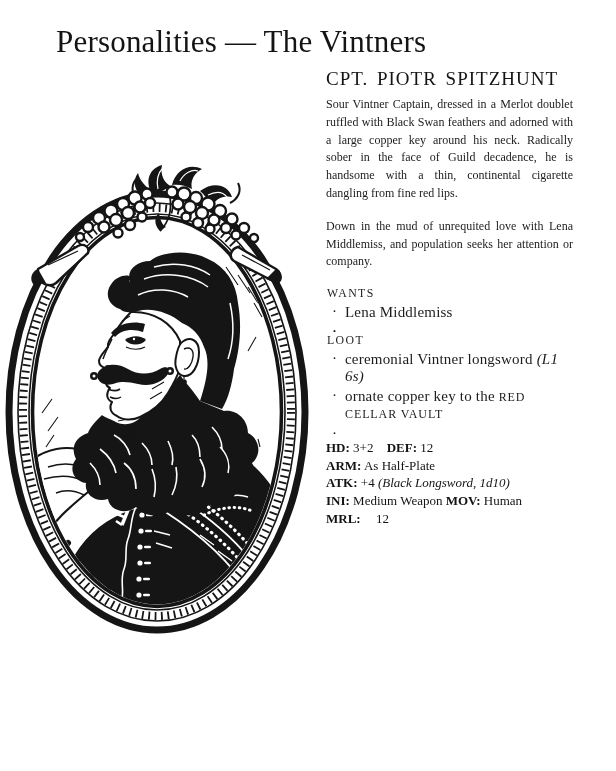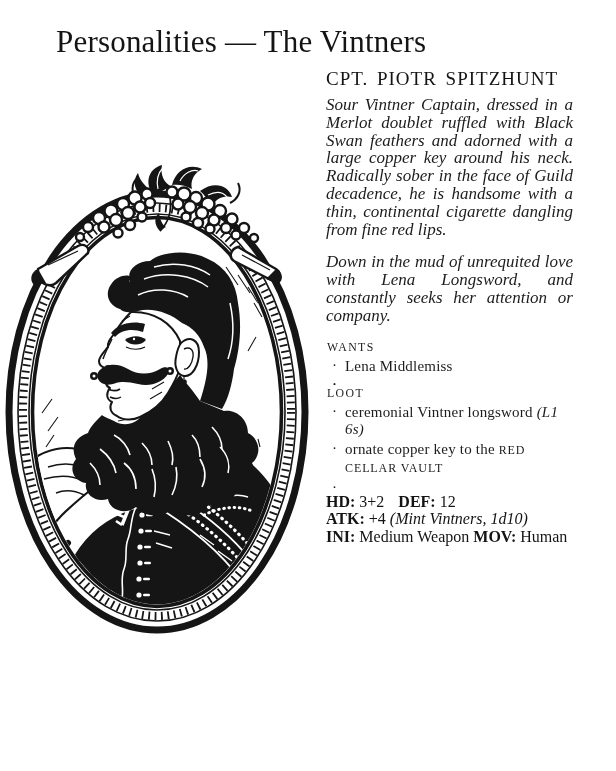--- a/index.html
+++ b/index.html
@@ -13,35 +13,35 @@
     font-size:31px;font-weight:400;letter-spacing:.2px;color:#141414;
     white-space:nowrap;
   }
   .portrait-wrap{position:absolute;left:4px;top:163px;width:312px;height:478px;}
   .right-col{position:absolute;left:326px;top:68px;width:247px;}
   .char-name{
     margin:0 0 6px 0;font-size:19px;font-weight:400;
     letter-spacing:1px;word-spacing:3px;color:#141414;white-space:nowrap;
   }
   .bio{
-    margin:0 0 15px 0;font-size:17px;line-height:17.8px;
-    text-align:justify;color:#1c1c1c;font-style:italic;
+    margin:0 0 15px 0;font-size:12px;line-height:17.8px;
+    text-align:justify;color:#1c1c1c;
   }
   .section-label{
     margin:0 0 3px 1px;font-size:11.8px;font-weight:400;
     letter-spacing:1.4px;color:#1c1c1c;
   }
   .section-label.loot-label{margin-top:12px;}
   .wants-label{margin-top:10px;}
   ul.dotlist{list-style:none;margin:0;padding:0;font-size:15px;line-height:16.8px;color:#1c1c1c;}
   ul.dotlist li{position:relative;padding-left:19px;margin-bottom:3px;letter-spacing:.2px;}
   ul.dotlist .bullet{position:absolute;left:6px;top:-1px;}
   .italic{font-style:italic;}
   .smallcaps{font-size:12px;letter-spacing:.9px;}
-  .stats{margin-top:16px;font-size:16px;line-height:17.6px;color:#141414;}
+  .stats{margin-top:16px;font-size:13px;line-height:17.6px;color:#141414;}
   .stats b{font-weight:700;}
   .gap-left{margin-left:10px;}
   .mov-gap{}
   .mrl-val{margin-left:12px;}
   svg .ink{stroke:#151515;}
 </style>
 </head>
 <body>
 
 <h1 class="page-title">Personalities — The Vintners</h1>
@@ -276,21 +276,21 @@
     <path d="M272,106 C279,109 280,117 274,121 L262,116" fill="#151515"></path>
     <path d="M238,92 L266,107" fill="none" stroke="#151515" stroke-width="1.2"></path>
   </g>
 </svg>
 </div>
 
 <div class="right-col">
   <h2 class="char-name">CPT. PIOTR SPITZHUNT</h2>
 
   <p class="bio">Sour Vintner Captain, dressed in a Merlot doublet ruffled with Black Swan feathers and adorned with a large copper key around his neck. Radically sober in the face of Guild decadence, he is handsome with a thin, continental cigarette dangling from fine red lips.</p>
-  <p class="bio">Down in the mud of unrequited love with Lena Longsword, and constantly seeks her attention or company.</p>
+  <p class="bio">Down in the mud of unrequited love with Lena Middlemiss, and population seeks her attention or company.</p>
 
   <div class="section-label wants-label">WANTS</div>
   <ul class="dotlist">
     <li>
       <span class="bullet">·</span>
       <span>Lena Middlemiss</span>
     </li>
     <li>
       <span class="bullet">·</span>
     </li>
@@ -315,24 +315,32 @@
   </ul>
 
   <div class="stats">
     <div class="stat-line">
       <b>HD:</b>
       <span>3+2</span>
       <b class="gap-left">DEF:</b>
       <span>12</span>
     </div>
     <div class="stat-line">
+      <b>ARM:</b>
+      <span>As Half-Plate</span>
+    </div>
+    <div class="stat-line">
       <b>ATK:</b>
       <span>+4</span>
-      <span class="italic">(Mint Vintners, 1d10)</span>
+      <span class="italic">(Black Longsword, 1d10)</span>
     </div>
     <div class="stat-line">
       <b>INI:</b>
       <span>Medium Weapon</span>
       <b class="mov-gap">MOV:</b>
       <span>Human</span>
     </div>
+    <div class="stat-line">
+      <b>MRL:</b>
+      <span class="mrl-val">12</span>
+    </div>
   </div>
 </div>
 
 </body></html>

